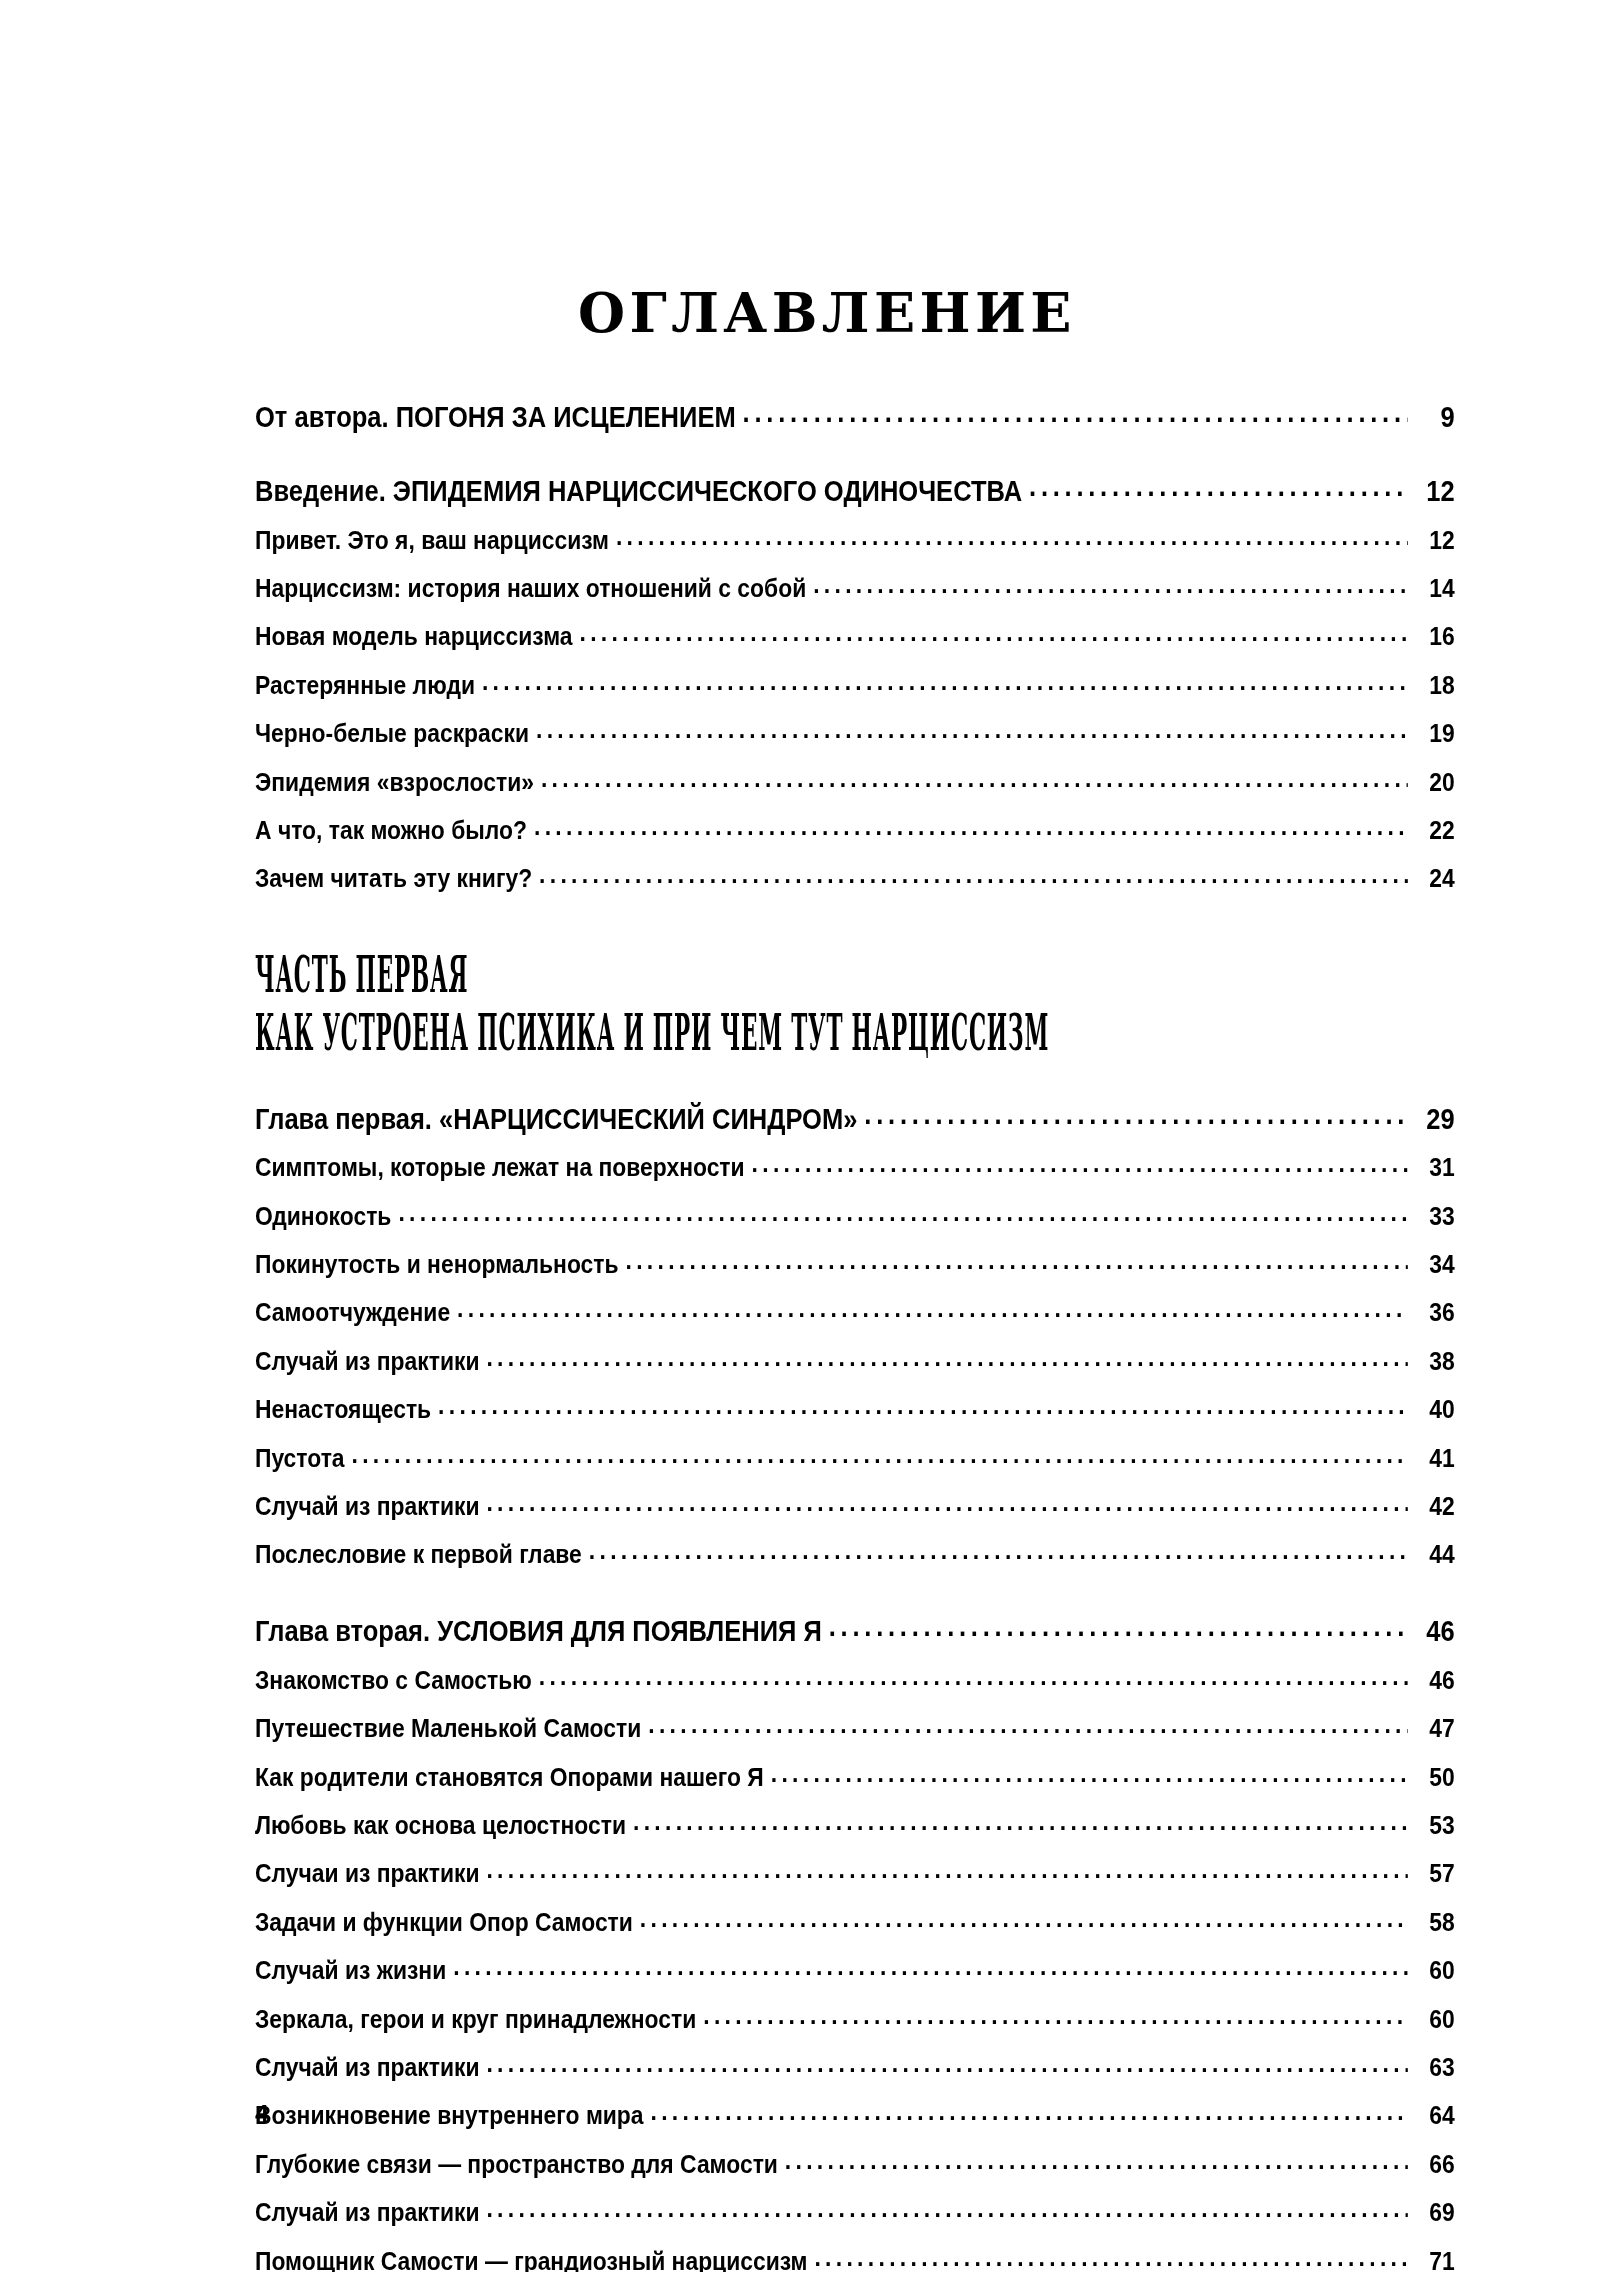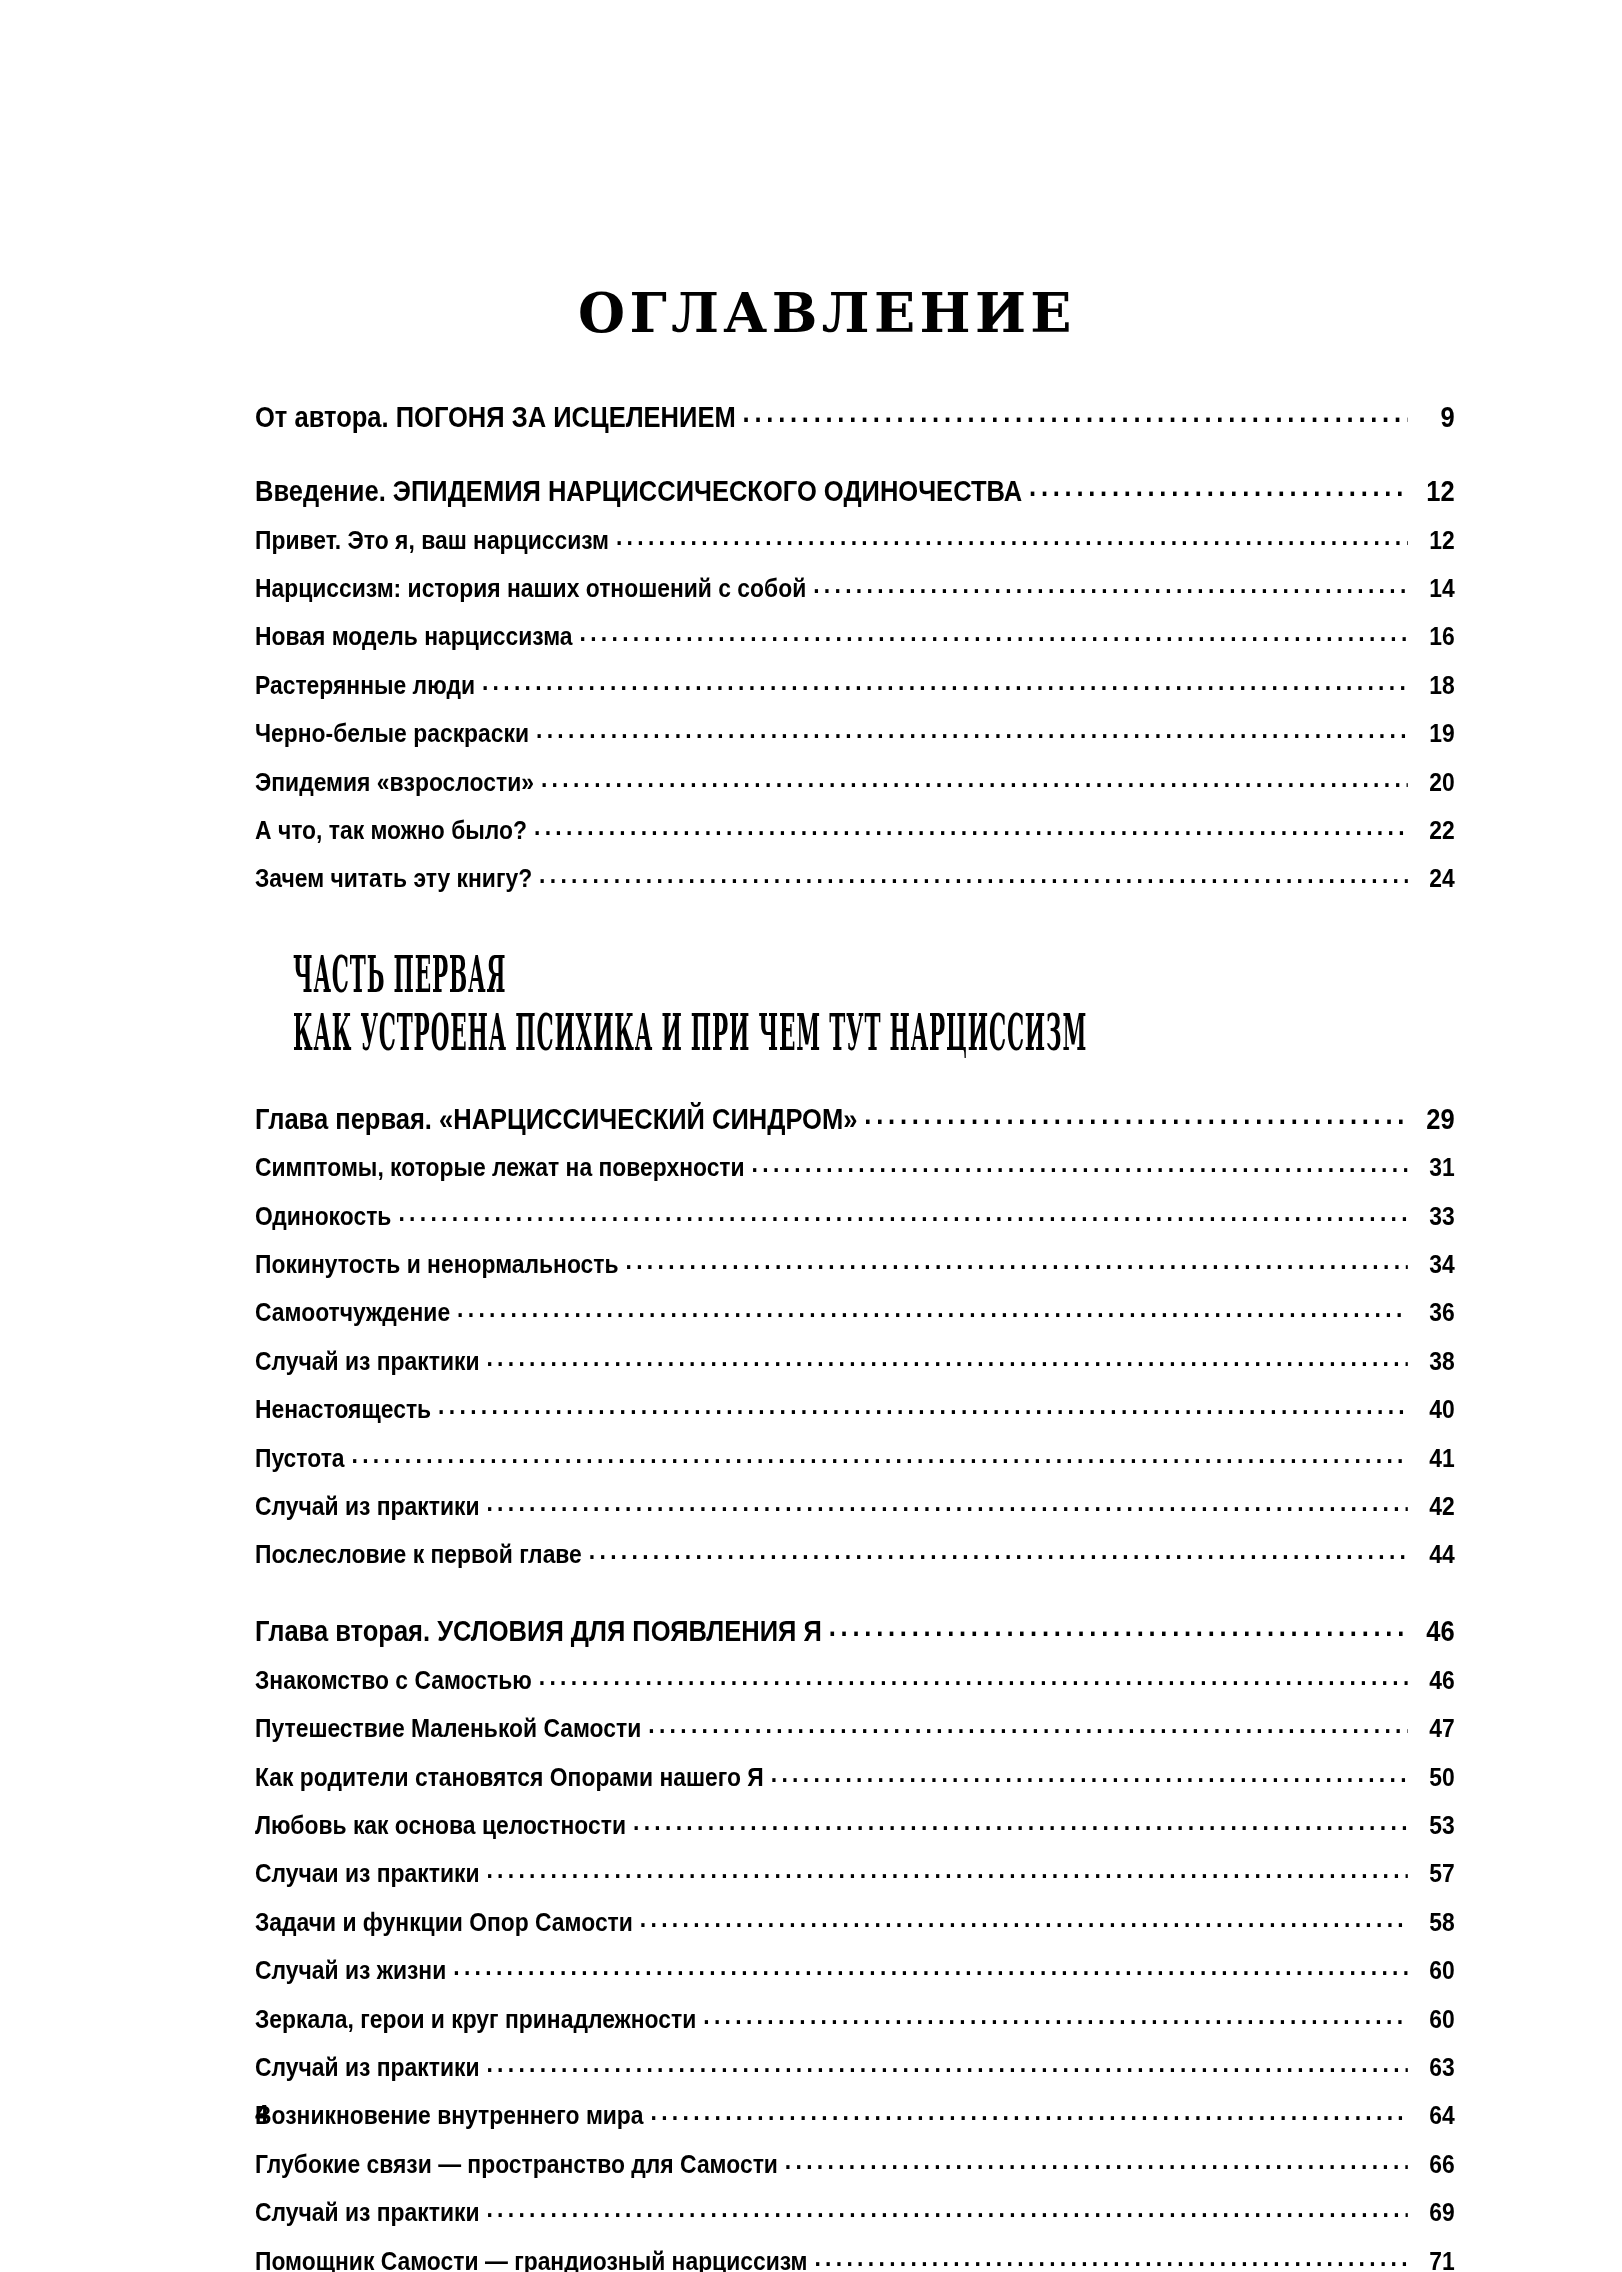--- a/index.html
+++ b/index.html
@@ -106,21 +106,20 @@
 
   .sub-block { }
   .sub-block .entry { margin-top: 18.4px; }
   .sub-block .entry:first-child { margin-top: 16.6px; }
   .space-intro  { height: 40px; }
 
   
   .part-heading {
     margin-top: 54px;
     margin-bottom: 38px;
-    margin-left: 38px;
   }
   .part-line {
     font-family: "DejaVu Serif Condensed", "DejaVu Serif", "Liberation Serif", serif;
     font-weight: bold;
     font-size: 51px;
     line-height: 1.14;
     letter-spacing: 1.7px;
     transform: scaleX(0.47);
     transform-origin: left center;
     width: 212%;

